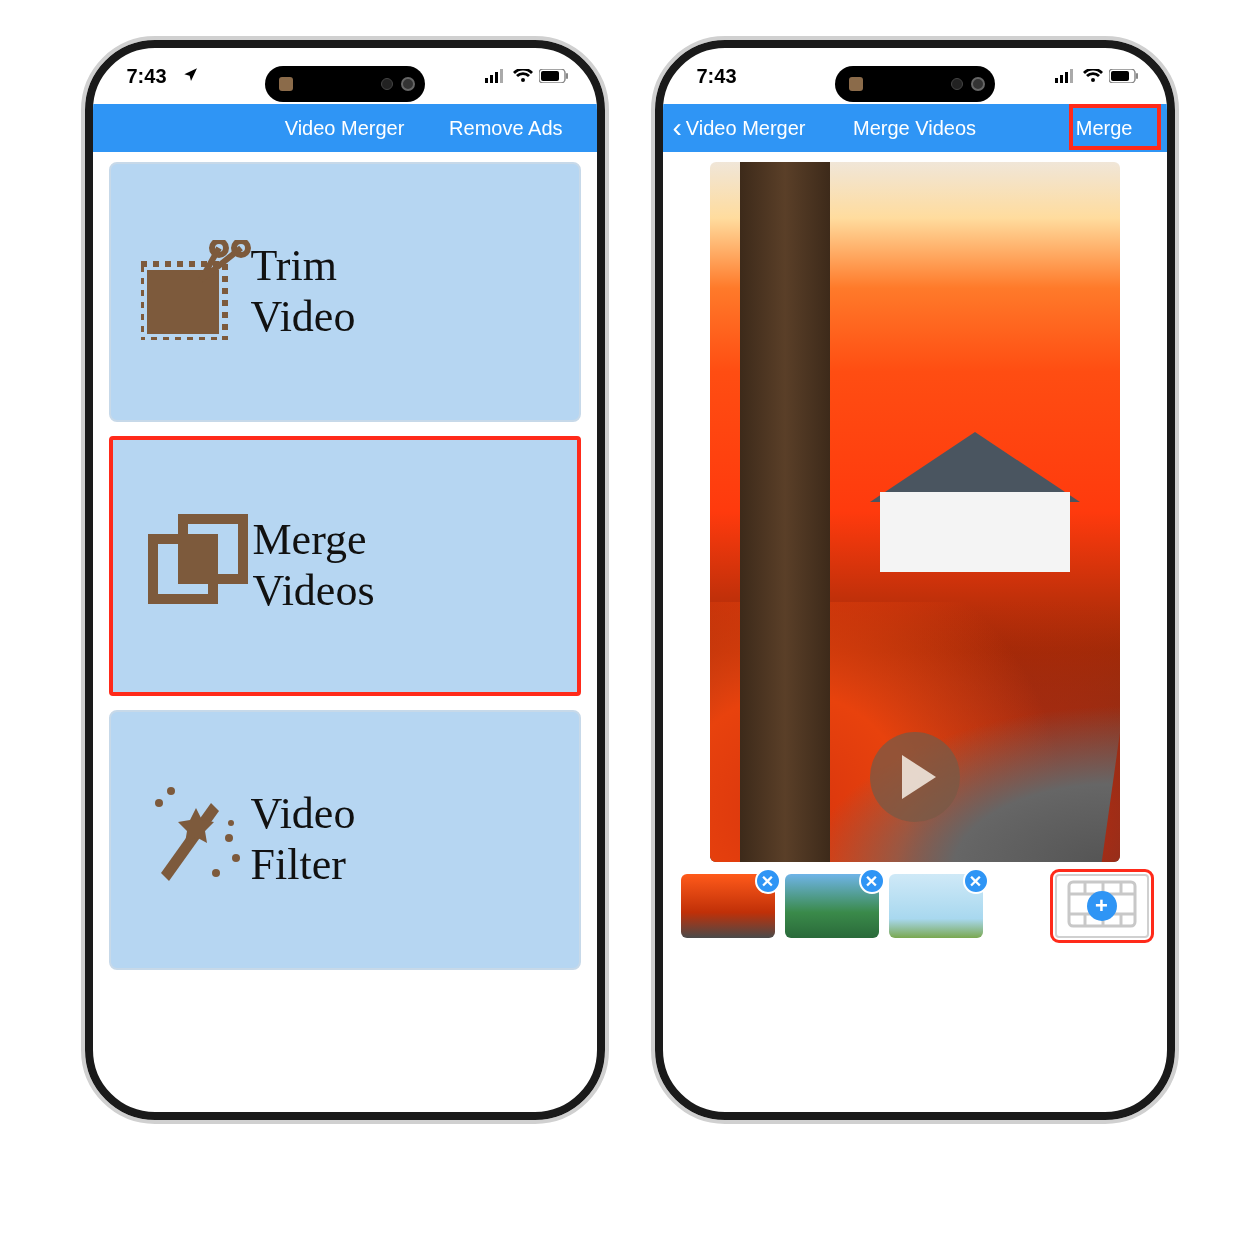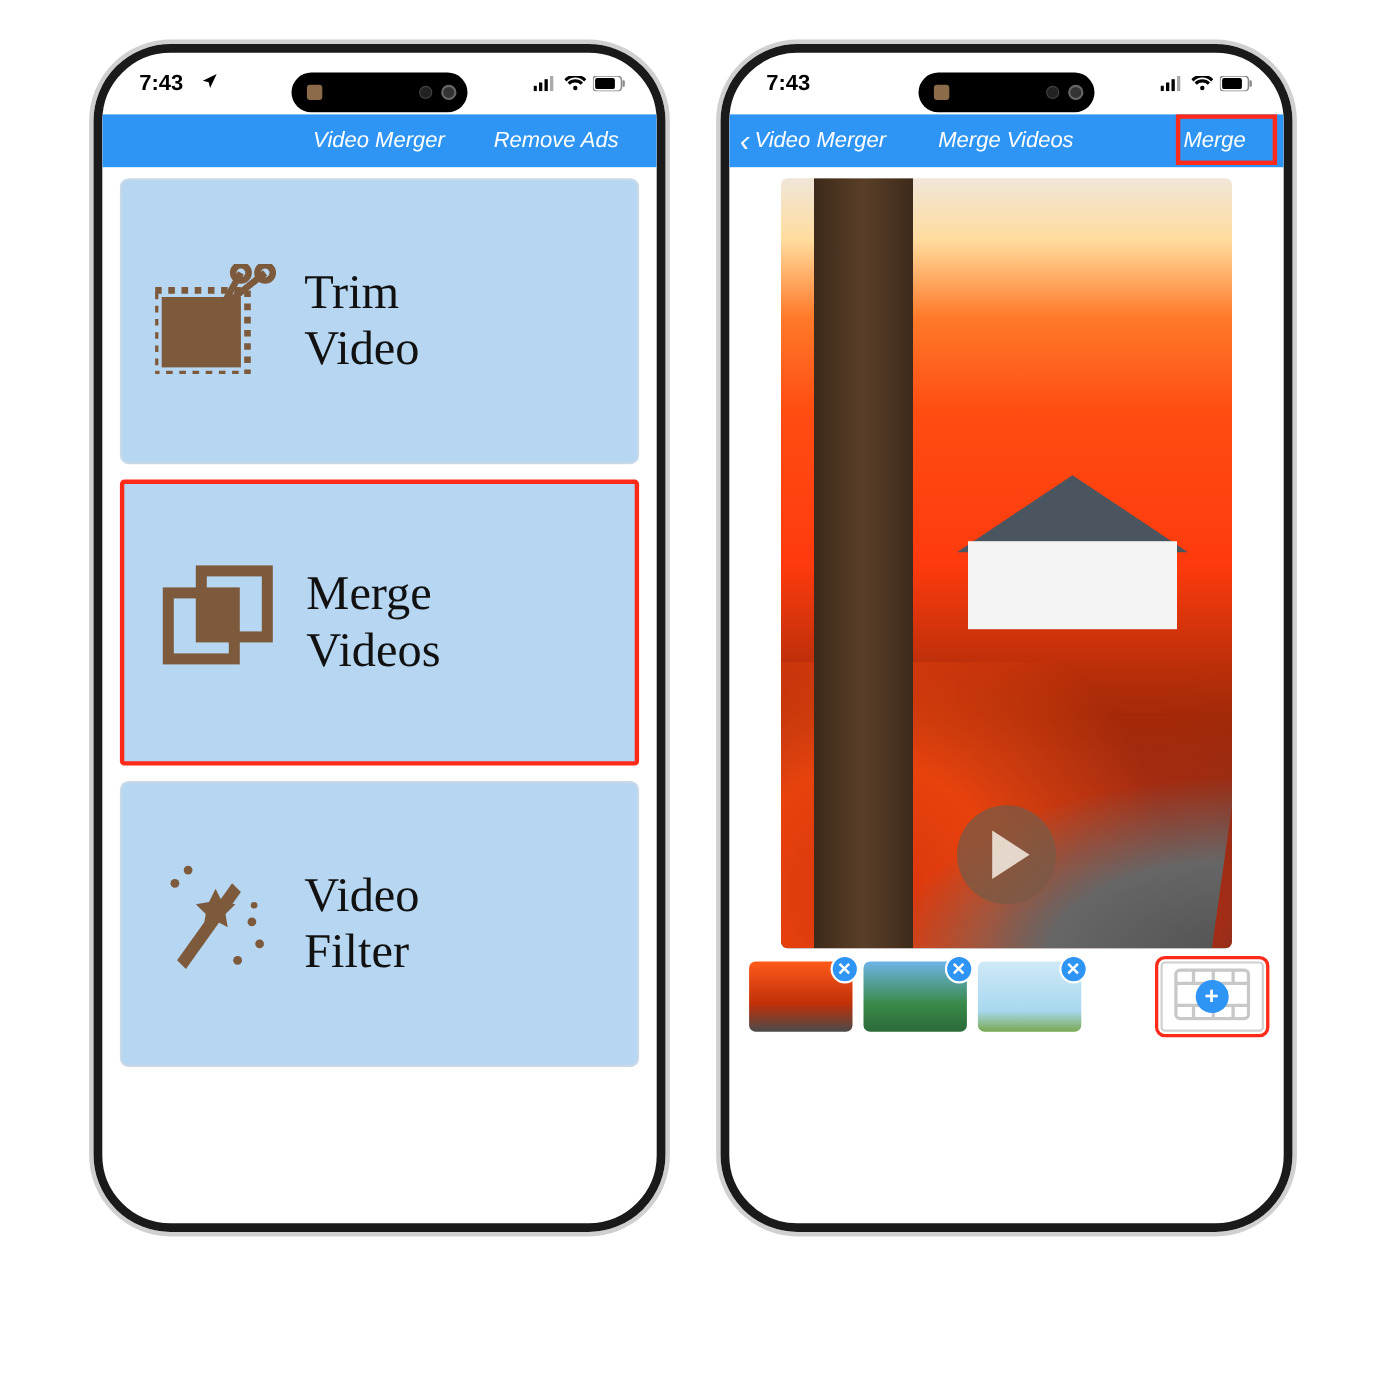--- a/index.html
+++ b/index.html
@@ -57,38 +57,36 @@
   .sig-icon svg, .wifi-icon svg, .batt-icon svg { display:block; }
   .nav-bar {
     height: 48px;
     background: #2f95f5;
     display: flex;
     align-items: center;
     color: #fff;
     font-size: 20px;
     font-weight: 500;
     position: relative;
-    font-style: italic;
   }
   .nav-title-left { position:absolute; left:50%; transform:translateX(-50%); }
   .nav-right { position:absolute; right:34px; }
   .nav-back { position:absolute; left:10px; display:flex; align-items:center; gap:2px; }
   .nav-center { position:absolute; left:50%; transform:translateX(-50%); }
   .chev-left { font-size:28px; line-height:1; margin-right:2px; }
 
   .content { padding: 10px 16px; height: calc(100% - 104px); }
   .menu-tile {
     background: #b6d6f2;
     border: 2px solid #c7d9e9;
     border-radius: 8px;
     height: 260px;
     display: flex;
     align-items: center;
     padding: 0 30px;
-    gap: 26px;
     margin-bottom: 14px;
   }
   .menu-tile.highlight {
     border: 4px solid #ff2a1a;
     border-radius: 4px;
   }
   .tile-label {
     font-family: Georgia, "Times New Roman", serif;
     font-size: 44px;
     line-height: 1.15;

